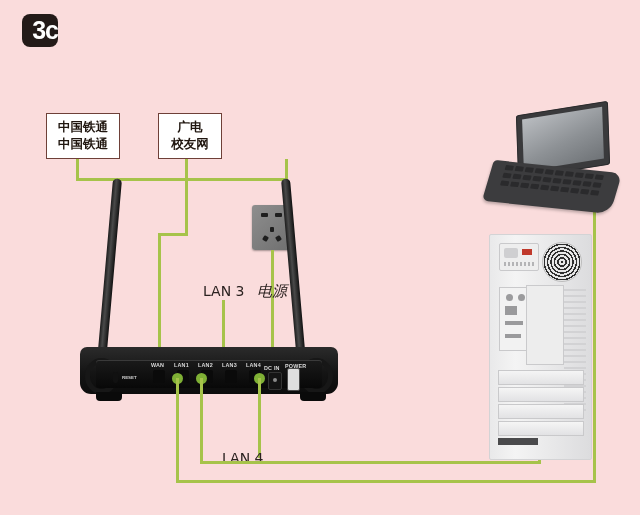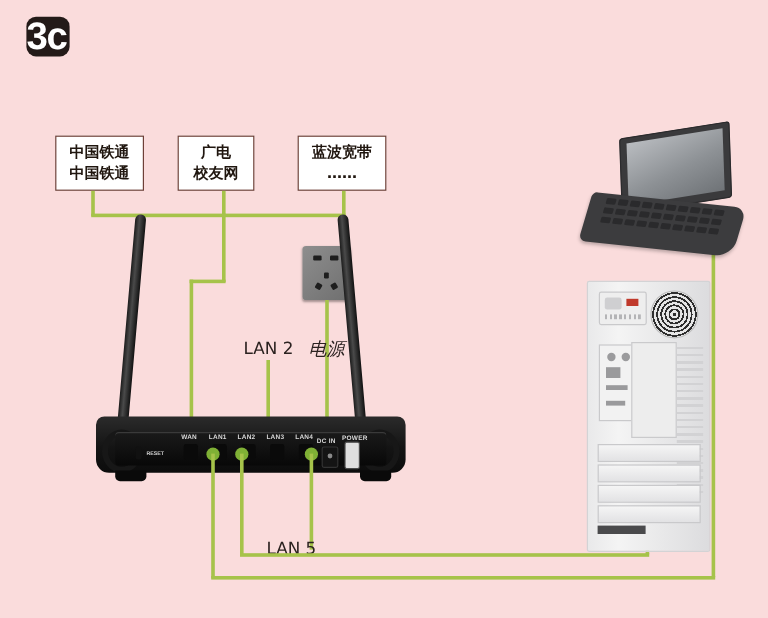--- a/index.html
+++ b/index.html
@@ -10,22 +10,22 @@
     overflow:hidden;
     position:relative;
   }
   #stage{position:absolute;left:0;top:0;width:640px;height:515px;}
 
   
   .header{position:absolute;left:0;top:0;width:640px;height:62px;}
   .badge{
     position:absolute;left:22px;top:14px;width:36px;height:33px;
     background:#231a18;border-radius:8px;
-    color:#ffffff;font-weight:bold;font-size:32px;
-    line-height:33px;text-align:left;letter-spacing:-1px;
+    color:#ffffff;font-weight:bold;font-size:25px;
+    line-height:33px;text-align:right;letter-spacing:-1px;
   }
   .title{
     position:absolute;left:64px;top:11px;
     font-size:29px;color:#1b1412;font-weight:normal;
     white-space:nowrap;letter-spacing:0px;
     font-family:"DejaVu Sans","Liberation Sans",sans-serif;
   }
 
   
   .isp-box{
@@ -189,29 +189,25 @@
 
   <div class="header">
     <div class="badge">3c</div>
   </div>
 
   <div class="isp-box" style="left:46px;top:113px;width:74px;height:46px;">
     <span class="l1">中国铁通</span>
     <span class="l2">中国铁通</span>
   </div>
 
-  <div class="isp-box" style="left:148px;top:113px;width:64px;height:46px;">
+  <div class="isp-box" style="left:158px;top:113px;width:64px;height:46px;">
     <span class="l1">广电</span>
     <span class="l2">校友网</span>
   </div>
 
-  <div class="isp-box" style="left:248px;top:113px;width:74px;height:46px;">
-    <span class="l1">蓝波宽带</span>
-    <span class="l2">……</span>
-  </div>
 
   <div class="cable v" style="left:76px;top:159px;height:21px;"></div>
   <div class="cable v" style="left:185px;top:159px;height:21px;"></div>
   <div class="cable v" style="left:285px;top:159px;height:21px;"></div>
 
   <div class="cable h" style="left:76px;top:178px;width:212px;"></div>
 
   <div class="cable v" style="left:185px;top:178px;height:57px;"></div>
   <div class="cable h" style="left:158px;top:233px;width:30px;"></div>
   <div class="cable v" style="left:158px;top:233px;height:133px;"></div>
@@ -220,21 +216,21 @@
   <div class="socket">
     <div class="sock-hole" style="left:9px;top:8px;width:7px;height:4px;"></div>
     <div class="sock-hole" style="left:23px;top:8px;width:7px;height:4px;"></div>
     <div class="sock-hole" style="left:18px;top:22px;width:4px;height:5px;"></div>
     <div class="sock-hole" style="left:11px;top:31px;width:5px;height:5px;transform:rotate(30deg);"></div>
     <div class="sock-hole" style="left:24px;top:31px;width:5px;height:5px;transform:rotate(-30deg);"></div>
   </div>
   <div class="cable v" style="left:271px;top:250px;height:116px;"></div>
   <div class="plug sm" style="left:268px;top:360px;"></div>
 
-  <div class="lbl" style="left:203px;top:283px;">LAN 2</div>
+  <div class="lbl" style="left:203px;top:283px;">LAN 3</div>
   <div class="lbl cn" style="left:257px;top:282px;">电源</div>
 
   <div class="cable v" style="left:222px;top:300px;height:66px;"></div>
   <div class="plug" style="left:218px;top:363px;"></div>
 
   <div class="antenna" style="left:97px;top:178px;height:184px;transform:rotate(5deg);transform-origin:bottom center;"></div>
   <div class="antenna" style="left:297px;top:178px;height:184px;transform:rotate(-5deg);transform-origin:bottom center;"></div>
 
   <div class="router-body"></div>
   <div class="ant-base" style="left:85px;top:358px;"></div>
@@ -257,21 +253,21 @@
   <div class="port-dot" style="left:153px;top:370px;"></div>
   <div class="port-dot" style="left:177px;top:370px;"></div>
   <div class="port-dot" style="left:201px;top:370px;"></div>
   <div class="port-dot" style="left:225px;top:370px;"></div>
   <div class="port-dot" style="left:249px;top:370px;"></div>
   <div class="dc-jack"></div>
   <div class="pwr-btn"></div>
 
   <div class="plug" style="left:254px;top:373px;"></div>
   <div class="cable v" style="left:258px;top:378px;height:80px;"></div>
-  <div class="lbl" style="left:222px;top:450px;">LAN 5</div>
+  <div class="lbl" style="left:222px;top:450px;">LAN 4</div>
 
   <div class="plug" style="left:196px;top:373px;"></div>
   <div class="cable v" style="left:200px;top:378px;height:85px;"></div>
   <div class="cable h" style="left:200px;top:461px;width:341px;"></div>
   <div class="cable v" style="left:538px;top:384px;height:78px;"></div>
   <div class="plug" style="left:534px;top:380px;"></div>
 
   <div class="plug" style="left:172px;top:373px;"></div>
   <div class="cable v" style="left:176px;top:378px;height:104px;"></div>
   <div class="cable h" style="left:176px;top:480px;width:420px;"></div>

